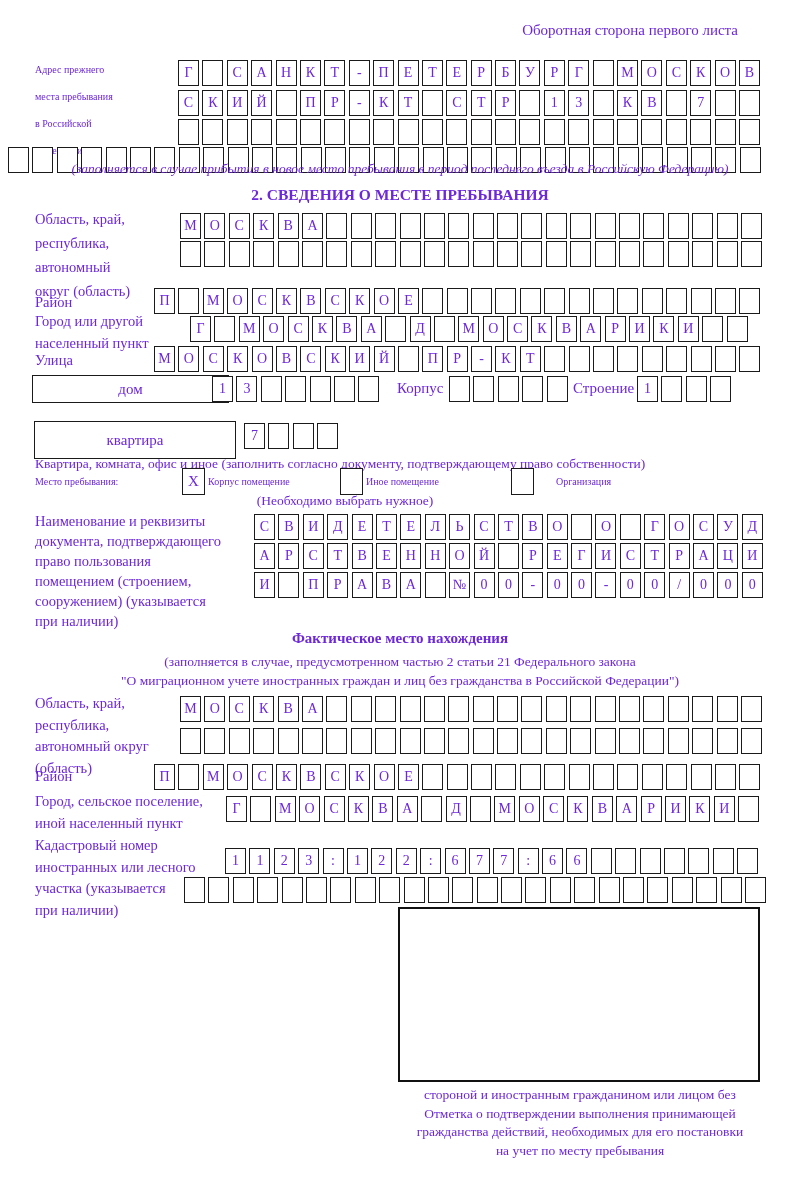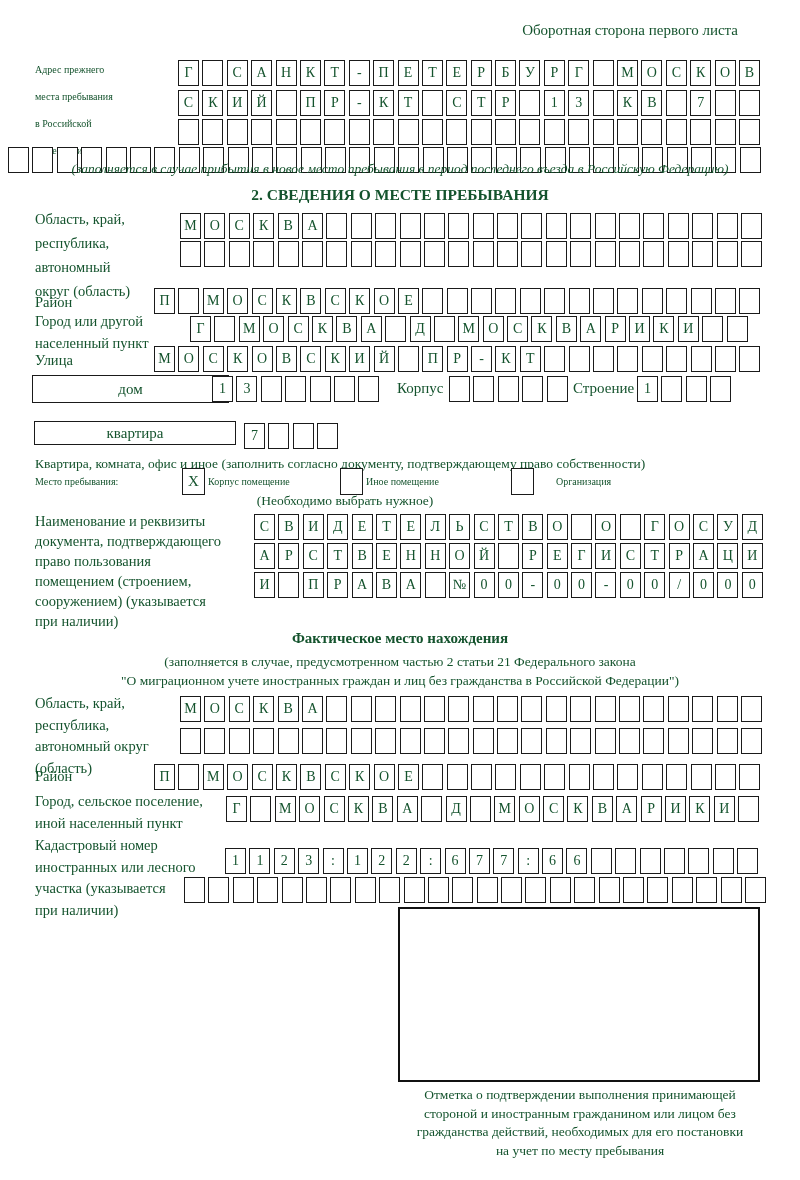--- a/index.html
+++ b/index.html
@@ -1,17 +1,17 @@
 <!DOCTYPE html>
 <html><head>
 <meta charset="utf-8">
 <style>
   html,body{margin:0;padding:0;background:#fff;}
   .page{position:relative;width:800px;height:1180px;background:#ffffff;
-        font-family:"Liberation Serif","DejaVu Serif",serif;color:#14532d;overflow:hidden;}
+        font-family:"Liberation Serif","DejaVu Serif",serif;color:#6d28d9;overflow:hidden;}
   .abs{position:absolute;}
   .lbl{font-size:14.5px;line-height:24px;white-space:nowrap;}
   .lbl27{font-size:10px;line-height:27px;white-space:nowrap;}
   .lbl-tight{font-size:14.5px;line-height:20px;white-space:nowrap;}
   .lbl21{font-size:14.5px;line-height:21.5px;white-space:nowrap;}
   .note{font-size:13.5px;line-height:17px;}
   .center{text-align:center;width:800px;left:0;}
   .title{font-weight:bold;font-size:15.5px;}
   .cells{position:absolute;display:flex;}
   .cell{flex:none;width:21px;height:26px;box-sizing:border-box;border:1.5px solid #1a1a1a;
@@ -317,21 +317,21 @@
       <span class="cell"></span>
     </div>
   <div class="abs lbl27" style="left:573px;top:375px;font-size:15px;">Строение</div>
   <div class="cells" style="left:637px;top:376px;">
       <span class="cell">1</span>
       <span class="cell"></span>
       <span class="cell"></span>
       <span class="cell"></span>
     </div>
 
-  <div class="widebox" style="left:34px;top:421px;width:202px;height:24px;">квартира</div>
+  <div class="widebox" style="left:34px;top:421px;width:202px;height:38px;">квартира</div>
   <div class="cells" style="left:244px;top:423px;">
       <span class="cell">7</span>
       <span class="cell"></span>
       <span class="cell"></span>
       <span class="cell"></span>
     </div>
   <div class="abs note" style="left:35px;top:455px;width:740px;">Квартира, комната, офис и иное (заполнить согласно документу, подтверждающему право собственности)</div>
 
   <div class="abs lbl27" style="left:35px;top:468px;">Место пребывания:</div>
   <div class="checkbox" style="left:182px;top:468px;">X</div>
@@ -593,19 +593,19 @@
       <span class="cell"></span>
       <span class="cell"></span>
       <span class="cell"></span>
       <span class="cell"></span>
       <span class="cell"></span>
       <span class="cell"></span>
     </div>
 
   <div class="stampbox"></div>
   <div class="abs" style="left:396px;top:1086px;width:368px;text-align:center;font-size:13.5px;line-height:18.5px;">
+    <div>стороной и иностранным гражданином или лицом без</div>
     <div>Отметка о подтверждении выполнения принимающей</div>
-    <div>стороной и иностранным гражданином или лицом без</div>
     <div>гражданства действий, необходимых для его постановки</div>
     <div>на учет по месту пребывания</div>
   </div>
 
 </div>
 
 </body></html>

